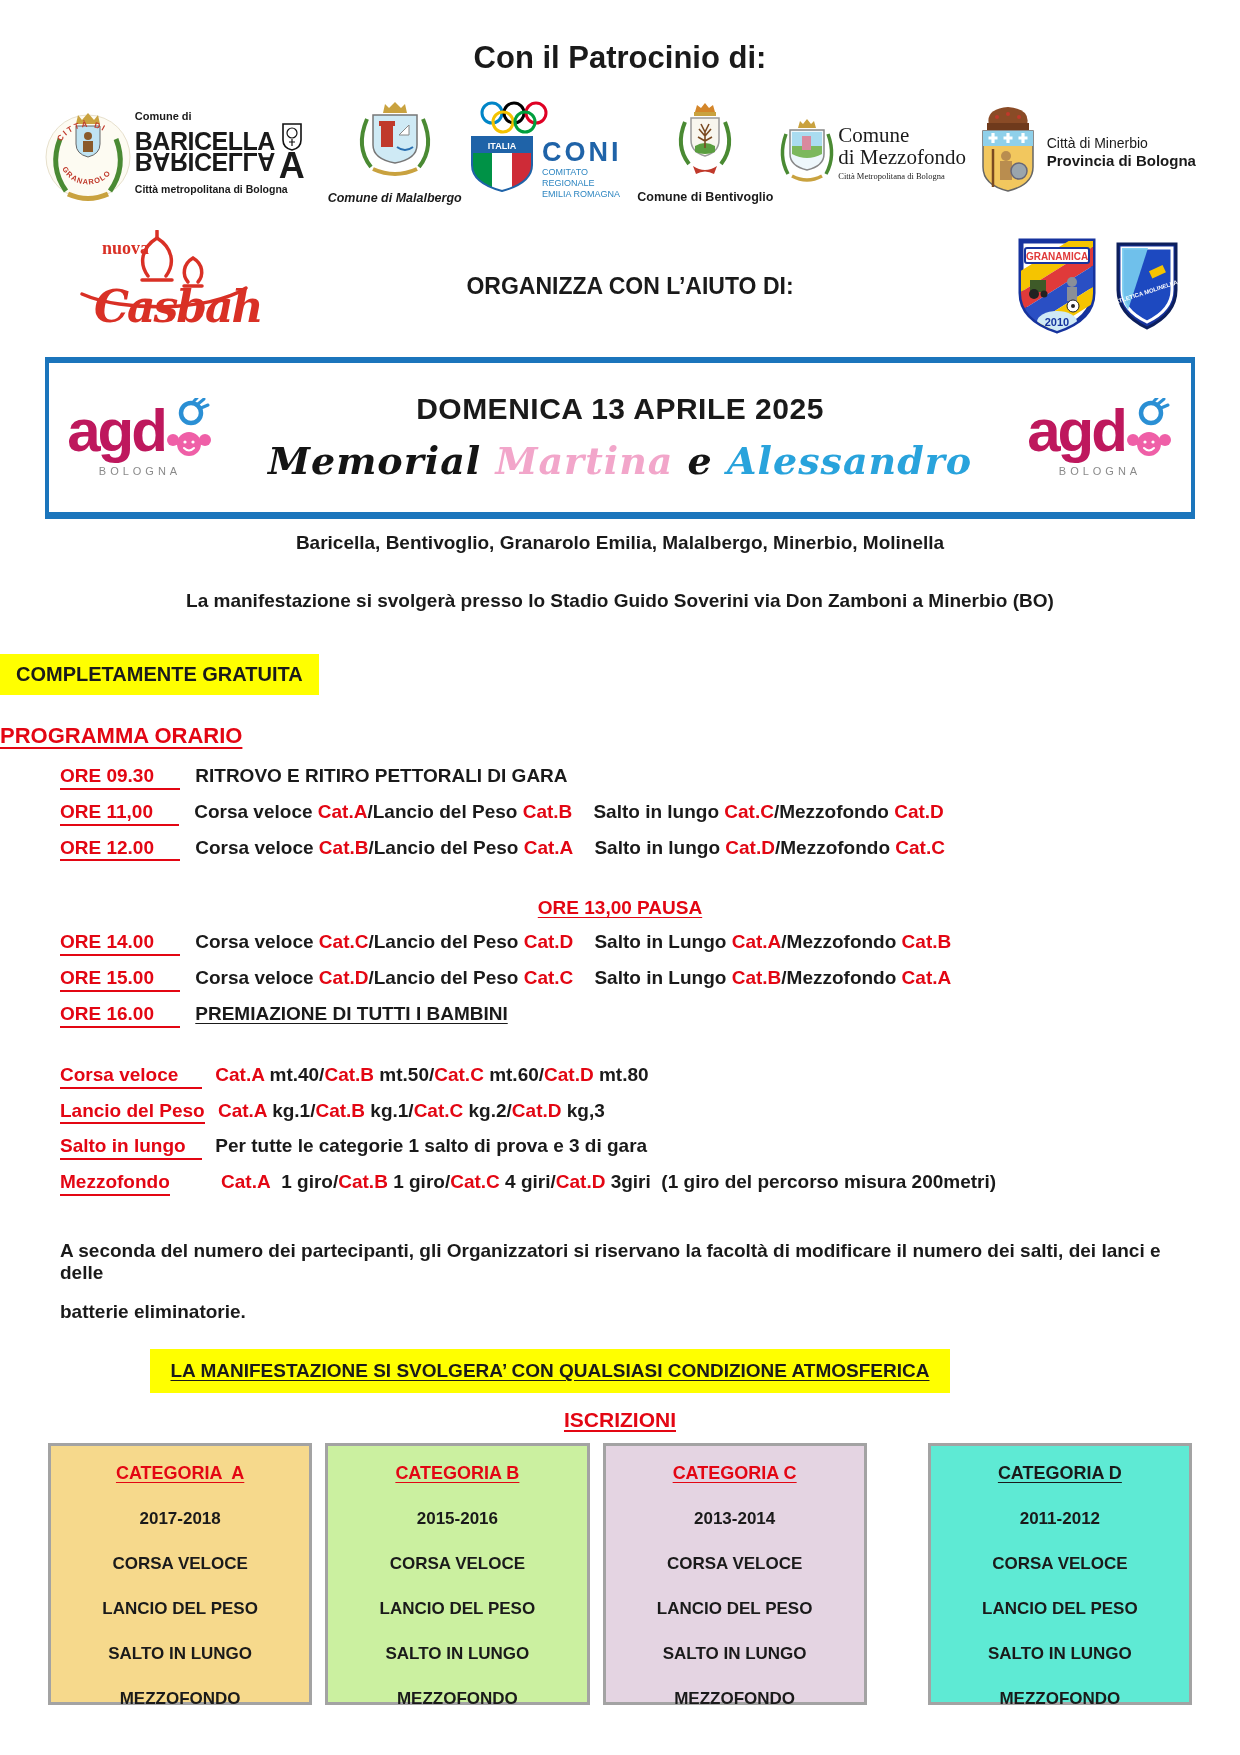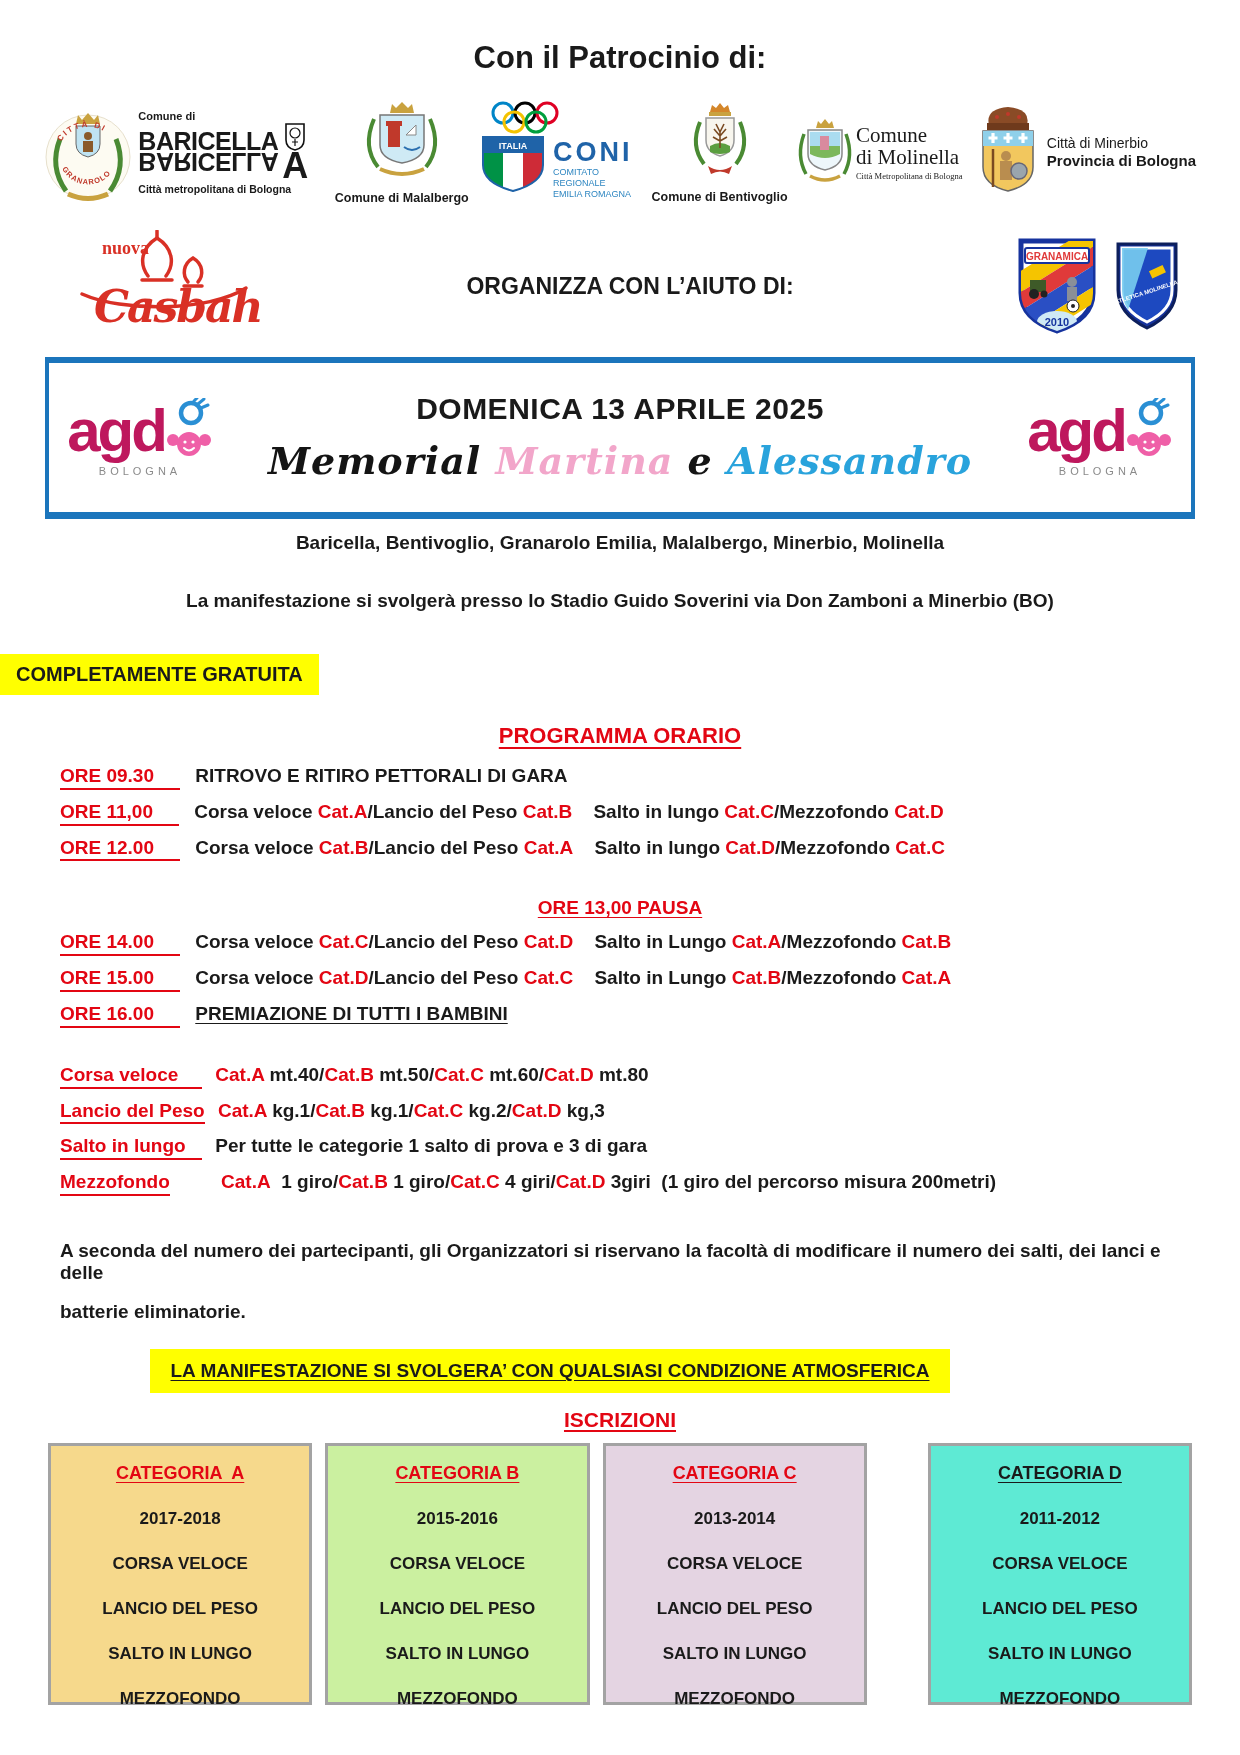--- a/index.html
+++ b/index.html
@@ -6,21 +6,21 @@
   *{box-sizing:border-box;}
   body{margin:0;background:#ffffff;}
   .page{position:relative;width:1240px;height:1755px;background:#fff;
         font-family:"Liberation Sans",sans-serif;color:var(--ink);overflow:hidden;}
 
   
   .patrocinio{margin:0;padding-top:40px;text-align:center;font-size:31px;font-weight:700;}
   .logo-row{display:flex;align-items:center;justify-content:space-between;padding:8px 44px 0;height:145px;}
   .logo-cell{display:flex;flex-direction:column;align-items:center;}
   .logo-caption{font-size:12.5px;font-weight:700;text-align:center;margin-top:2px;}
-  .italic{}
+  .italic{font-style:italic;}
 
   
   .logo-baricella{width:190px;font-weight:700;}
   .bari-top{font-size:11px;display:block;}
   .bari-mid{display:flex;align-items:center;gap:4px;}
   .bari-line{font-size:25px;font-weight:800;line-height:.82;letter-spacing:-.5px;white-space:nowrap;}
   .bari-line2{transform:scaleY(-1);}
   .bari-right{display:flex;flex-direction:column;align-items:center;}
   .bari-bigA{font-size:36px;font-weight:800;line-height:.8;}
   .bari-sub{font-size:10.5px;display:block;margin-top:2px;}
@@ -57,21 +57,21 @@
   
   .intro{margin:0 80px;text-align:center;font-weight:700;font-size:19px;}
   .intro.l1{margin-top:28px;}
   .intro.l2{margin-top:13px;}
   .intro.venue{margin-top:36px;}
 
   .free-banner{text-align:left;margin-top:42px;}
   .free-banner span{display:inline-block;background:#ffff00;padding:9px 16px;font-weight:700;font-size:20px;}
 
   
-  .prog-title{margin:28px 0 0;text-align:center;color:var(--red);font-size:22px;font-weight:700;
+  .prog-title{margin:28px 0 0;color:var(--red);font-size:22px;font-weight:700;
               text-decoration:underline;text-underline-offset:4px;}
   .sched{margin:16px 0 0 60px;font-size:19px;font-weight:700;}
   .sched-row{margin-top:11px;white-space:nowrap;}
   .ore{color:var(--red);border-bottom:2px solid;display:inline-block;padding-right:26px;margin-right:10px;line-height:1.2;}
   .red{color:var(--red);}
   .und{text-decoration:underline;text-underline-offset:3px;}
   .pausa{text-align:center;margin-top:36px;font-size:19px;font-weight:700;}
   .pausa span{color:var(--red);text-decoration:underline;text-underline-offset:3px;}
 
   .specs{margin:36px 0 0 60px;font-size:19px;font-weight:700;}
@@ -204,21 +204,21 @@
         <path d="M14,18 h34 v24 q0,12 -17,16 q-17,-4 -17,-16 z" fill="#eef7fb" stroke="#888" stroke-width="1.5"></path>
         <rect x="16" y="20" width="30" height="14" fill="#aadcf0"></rect>
         <path d="M16,34 h30 v8 q-15,8 -30,0 z" fill="#7cb85c"></path>
         <rect x="26" y="24" width="9" height="14" fill="#d98a9e"></rect>
         <path d="M10,22 Q2,44 12,62" stroke="#4a8a33" stroke-width="3.5" fill="none"></path>
         <path d="M52,22 Q60,44 50,62" stroke="#4a8a33" stroke-width="3.5" fill="none"></path>
         <path d="M16,64 Q31,72 46,64" stroke="#c9a23f" stroke-width="3.5" fill="none"></path>
       </svg>
       <div class="mol-text">
         <div class="mol-l1">Comune</div>
-        <div class="mol-l2">di Molinella</div>
+        <div class="mol-l2">di Mezzofondo</div>
         <div class="mol-sub">Città Metropolitana di Bologna</div>
       </div>
     </div>
 
     <div class="crest-text-logo">
       <svg width="78" height="100" viewBox="0 0 78 100">
         <path d="M20,22 q-4,-16 19,-18 q23,2 19,18 z" fill="#8a4b26"></path>
         <rect x="18" y="20" width="42" height="7" fill="#6f3a1c"></rect>
         <circle cx="28" cy="14" r="2" fill="#c0392b"></circle>
           <circle cx="39" cy="11" r="2" fill="#c0392b"></circle>

